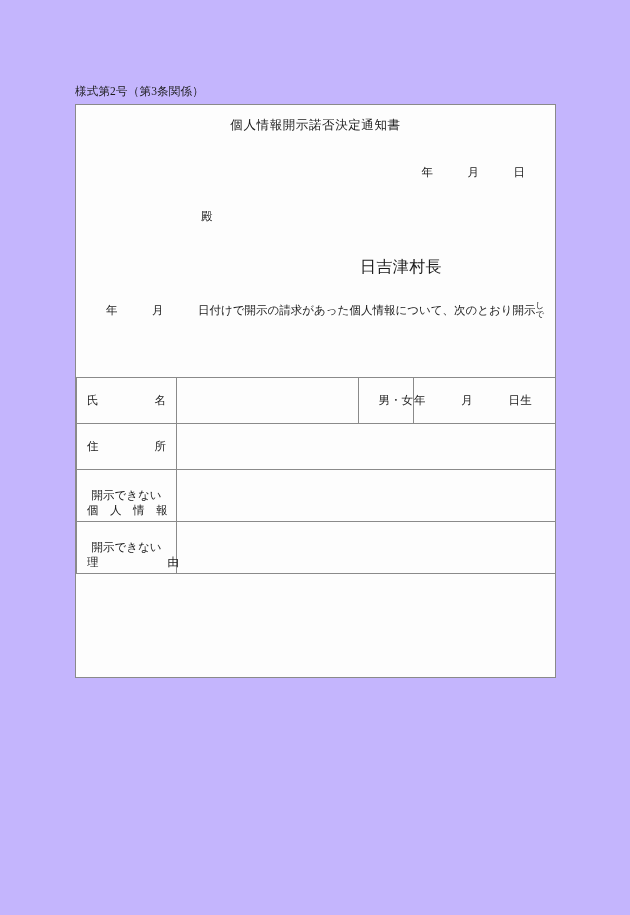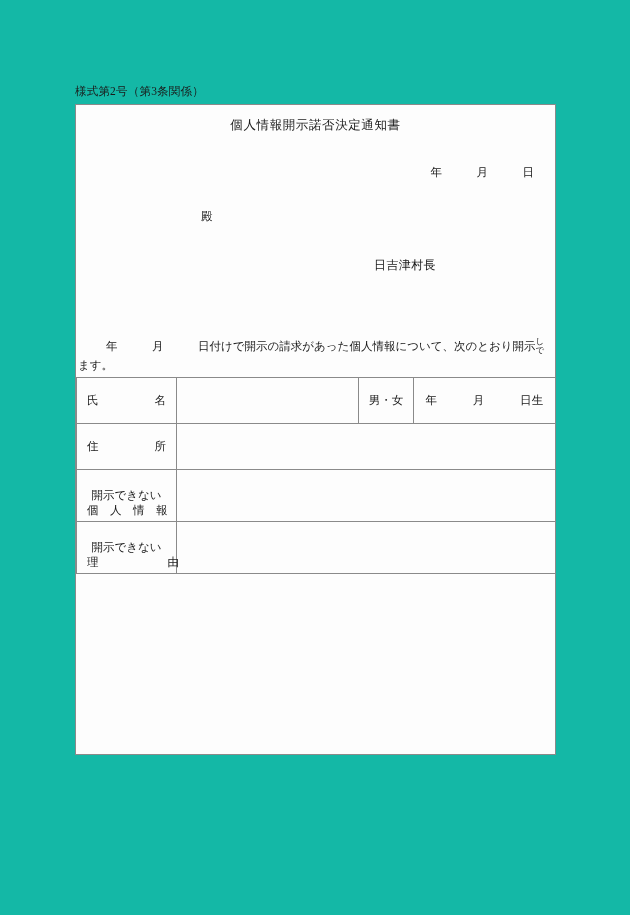--- a/index.html
+++ b/index.html
@@ -14,40 +14,40 @@
     font-family: "Liberation Serif", "DejaVu Serif", serif;
     color: #1a1a1a;
     background: #fcfcfd;
     overflow: hidden;
   }
 
   
   .sheet {
     position: absolute;
     inset: 0;
-    background: #14b8a6;
+    background: #c4b5fd;
   }
 
   
   .form-no {
     position: absolute;
     left: 75px;
     top: 84px;
     font-size: 11.5px;
     letter-spacing: 0.2px;
     white-space: nowrap;
   }
 
   
   .frame {
     position: absolute;
     left: 75px;
     top: 104px;
     width: 481px;
-    height: 651px;
+    height: 574px;
     border: 1px solid #8a8a8a;
     box-sizing: border-box;
     background: #fdfdfd;
   }
 
   
   .letter {
     position: relative;
     height: 272px;
   }
@@ -56,53 +56,52 @@
     top: 12px;
     left: 0;
     right: 0;
     text-align: center;
     font-size: 12.5px;
     letter-spacing: 0.6px;
   }
   .date-line {
     position: absolute;
     top: 60px;
-    right: 21px;
+    right: 30px;
     font-size: 11.5px;
     white-space: pre;
   }
   .addressee {
     position: absolute;
     top: 104px;
     left: 125px;
     font-size: 11.5px;
   }
   .issuer {
     position: absolute;
     top: 152px;
-    left: 298px;
-    font-size: 12px;
+    left: 284px;
+    font-size: 16px;
     letter-spacing: 0.4px;
   }
 
   
   .body-par {
     position: absolute;
     top: 196px;
     left: 0;
     right: 0;
     font-size: 11.5px;
     line-height: 19px;
   }
   .body-l1 {
     padding-left: 30px;
     white-space: pre;
     display: flex;
     align-items: center;
-    margin-top: 36px;
   }
   .body-l1 .run { white-space: pre; }
   .alt-stack {
     display: inline-flex;
     flex-direction: column;
     font-size: 8.5px;
     line-height: 9.5px;
     margin-left: 0px;
     margin-top: -1px;
   }
@@ -141,22 +140,22 @@
     line-height: 15px;
     margin-left: 23px;
   }
   .lbl-2line .ln { display: block; white-space: pre; }
   .c-name   { height: 46px; }
   .c-addr   { height: 46px; }
   .c-content{ height: 174px; }
   .c-nodisc { height: 52px; }
   .c-reason { height: 52px; }
   td.blank { }
-  td.sex { text-align: center; white-space: pre; }
-  td.dob { text-align: center; white-space: pre; letter-spacing: 0.3px; }
+  td.sex { text-align: right; white-space: pre; }
+  td.dob { text-align: left; white-space: pre; letter-spacing: 0.3px; }
   .tbl td.content-lbl { vertical-align: middle; }
 </style>
 </head>
 <body>
 
 <div class="sheet">
 
   <div class="form-no">様式第2号（第3条関係）</div>
 
   <div class="frame">
@@ -172,21 +171,20 @@
       <div class="issuer">日吉津村長</div>
 
       <div class="body-par">
         <div class="body-l1">
           <span class="run">年　　　月　　　日付けで開示の請求があった個人情報について、次のとおり開示</span>
           <span class="alt-stack">
             <span>し</span>
             <span>で</span>
           </span>
         </div>
-        <div class="body-l2">ます。</div>
       </div>
 
     </div>
 
     <table class="tbl">
       <colgroup>
         <col style="width:100px">
         <col style="width:182px">
         <col style="width:55px">
         <col style="width:142px">

